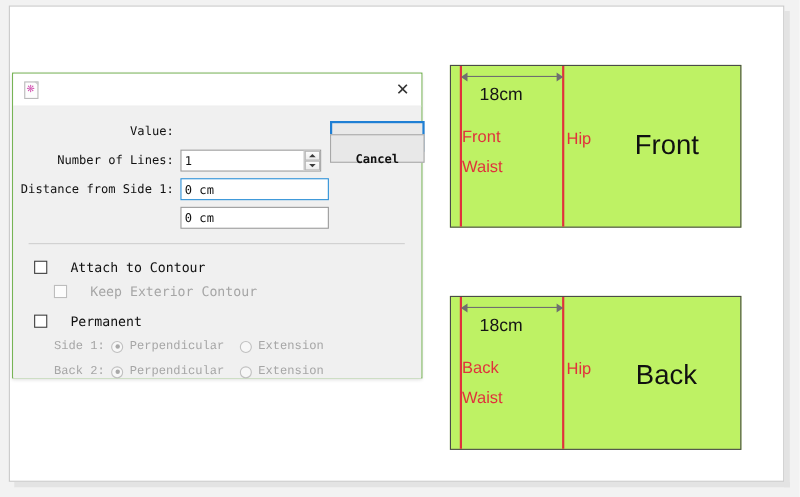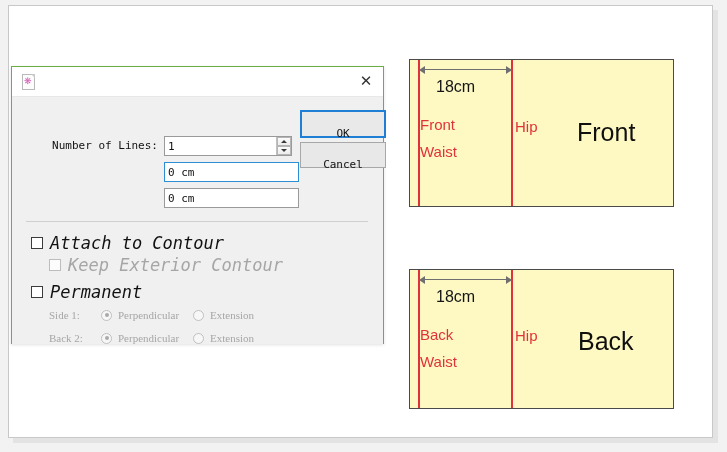--- a/index.html
+++ b/index.html
@@ -223,36 +223,35 @@
     background: #ffffff;
     border: 1px solid #3c3c3c;
     flex: none;
     cursor: pointer;
   }
   .chk-box.disabled {
     border-color: #bdbdbd;
     background: #fcfcfc;
   }
   .chk-label {
-    margin-left: 7px;
+    margin-left: 21px;
     font-family: "DejaVu Sans Mono", "Liberation Mono", monospace;
-    font-size: 17px;
+    font-size: 12px;
     color: #111;
     white-space: nowrap;
-    font-style: italic;
   }
   .chk-label.disabled { color: #a6a6a6; }
 
   
   .radio-row {
     position: absolute;
     display: flex;
     align-items: center;
     height: 16px;
-    font-family: Liberation Serif, serif;
+    font-family: Liberation Mono, monospace;
     font-size: 11px;
     color: #a6a6a6;
     white-space: nowrap;
     justify-content: space-between;
   }
   .radio-side-label { width: 52px; }
   .radio {
     width: 11px; height: 11px;
     border-radius: 50%;
     box-sizing: border-box;
@@ -273,21 +272,21 @@
   .radio-text {
     margin-left: 6px;
     margin-right: 14px;
   }
 
   
   .diagram {
     position: absolute;
     box-sizing: border-box;
     border: 1px solid #4a4a4a;
-    background: #fef9c3;
+    background: #bef264;
   }
   .red-line-left {
     position: absolute;
     width: 2px;
     background: #e0323c;
     top: 0; bottom: 0;
     left: 0;
   }
   .red-line-mid {
     position: absolute;
@@ -387,42 +386,48 @@
       <div id="dialog-icon">
         <div class="pg"></div>
         <div class="fold"></div>
         <div class="mk">❋</div>
       </div>
       <button id="dialog-close">✕</button>
     </div>
 
     <div id="dialog-body">
 
+      <div class="field-row" style="top:13px; width:146px;">
+        <span class="field-label">Value:</span>
+      </div>
 
       <div class="field-row" style="top:39px; width:146px;">
         <span class="field-label">Number of Lines:</span>
       </div>
       <div style="position:absolute; left:152px; top:39px; width:128px; height:20px;">
         <input class="field-input" type="text" style="left: 0px; top: 0px; width: 128px;" value="1">
         <div class="spin-wrap">
           <div class="spin-btn">
               <i class="tri-up"></i>
             </div>
           <div class="spin-btn">
               <i class="tri-dn"></i>
             </div>
         </div>
       </div>
 
+      <div class="field-row" style="top:65px; width:146px;">
+        <span class="field-label">Distance from Side 1:</span>
+      </div>
       <input class="field-input focused" type="text" style="left: 152px; top: 65px; width: 135px;" value="0 cm">
 
       <input class="field-input" type="text" style="left: 152px; top: 91px; width: 135px;" value="0 cm">
 
       <button class="dlg-btn primary" style="left:288px; top:13px;">OK</button>
-      <button class="dlg-btn" style="left:288px; top:45px;">Cancel</button>
+      <button class="dlg-btn" style="left:288px; top:25px;font-weight:bold;">Cancel</button>
 
       <div id="dlg-sep" style="top:124px;"></div>
 
       <div class="chk-row" style="left:19px; top:138px;">
         <span class="chk-box"></span>
         <span class="chk-label">Attach to Contour</span>
       </div>
 
       <div class="chk-row" style="left:37px; top:160px;">
         <span class="chk-box disabled"></span>

